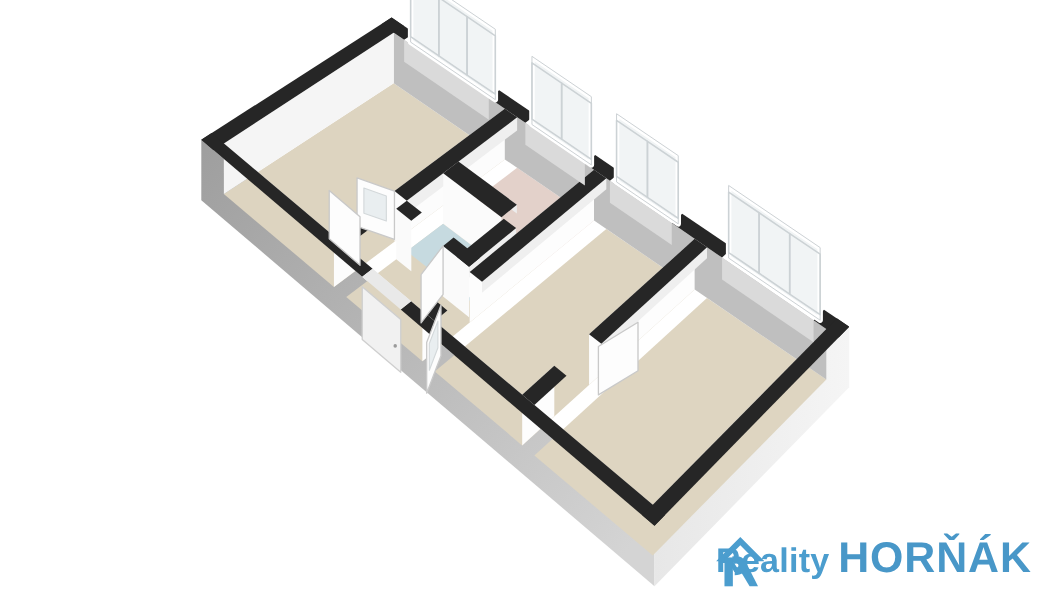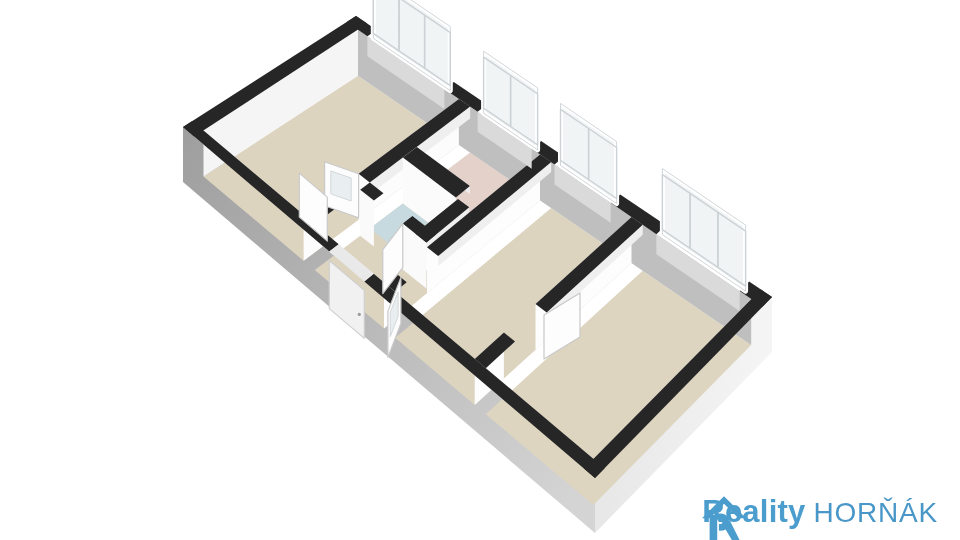--- a/index.html
+++ b/index.html
@@ -2,21 +2,21 @@
 <html><head>
 <meta charset="utf-8">
 <style>
   html,body{margin:0;padding:0;background:#ffffff;}
   .stage{position:relative;width:960px;height:540px;background:#ffffff;overflow:hidden;
          font-family:"Liberation Sans",sans-serif;}
   svg{position:absolute;left:0;top:0;}
   .logo{position:absolute;right:22px;bottom:10px;display:flex;align-items:center;gap:6px;}
   .logo-text{display:flex;align-items:baseline;gap:8px;white-space:nowrap;}
   .logo-reality{font-size:31px;font-weight:700;letter-spacing:0.2px;}
-  .logo-hornak{font-size:28px;font-weight:400;letter-spacing:0.8px;}
+  .logo-hornak{font-size:39px;font-weight:700;letter-spacing:0.8px;}
 </style>
 </head>
 <body>
 
 <div class="stage">
   <svg id="plan" width="960" height="540" viewBox="0 0 960 540">
     <defs>
       <linearGradient id="gradSW" x1="0%" y1="0%" x2="100%" y2="85%">
         <stop offset="0%" stop-color="#9e9e9e"></stop>
         <stop offset="100%" stop-color="#d4d4d4"></stop>

